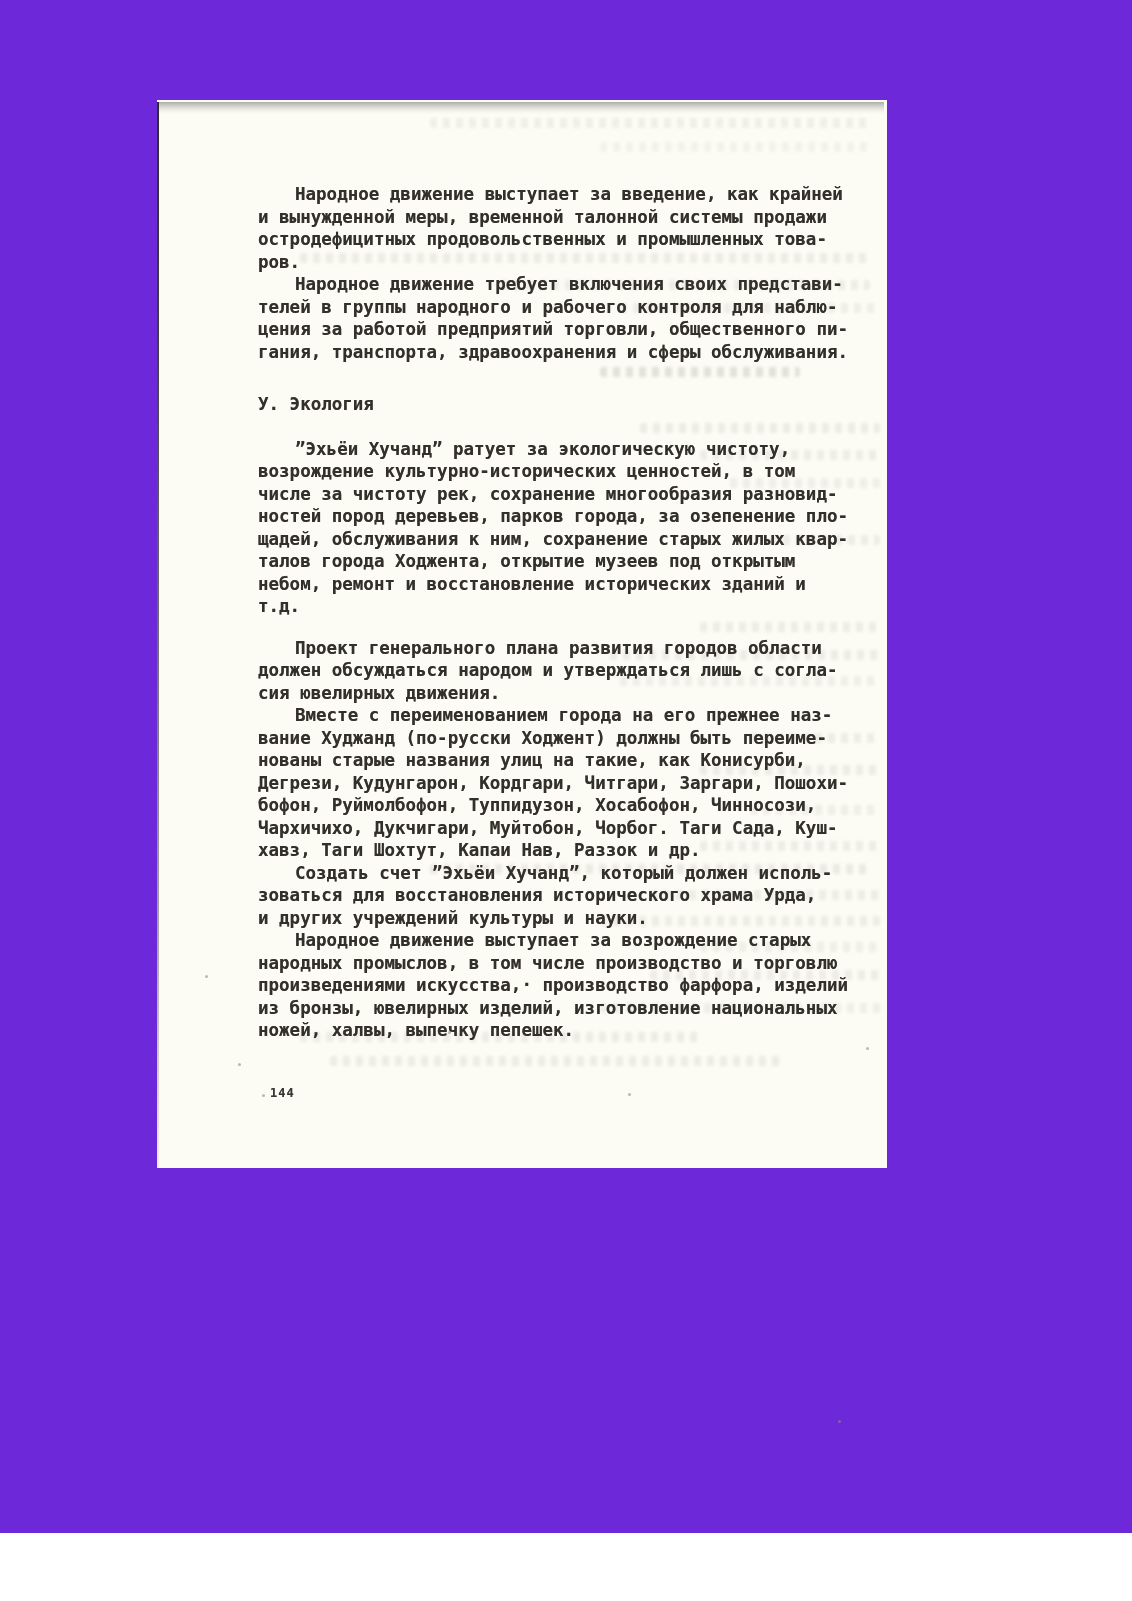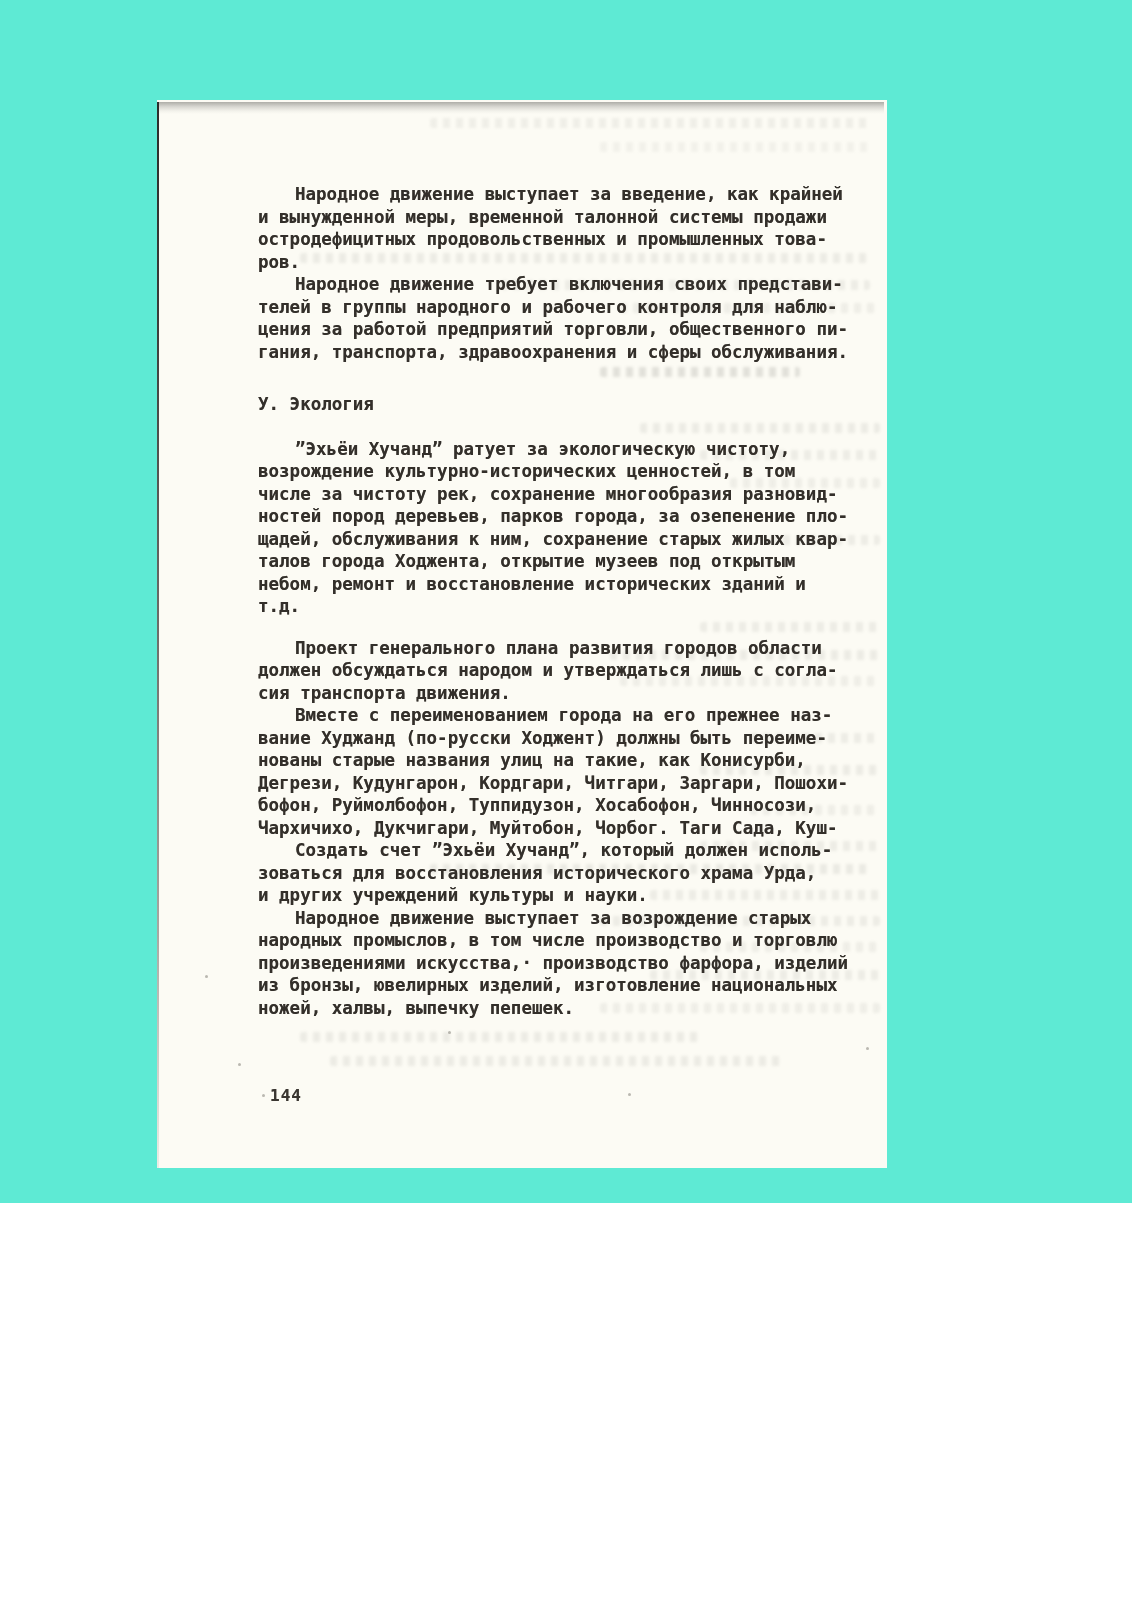--- a/index.html
+++ b/index.html
@@ -1,37 +1,37 @@
 <!DOCTYPE html>
 <html><head>
 <meta charset="utf-8">
 <style>
   html,body{margin:0;padding:0;background:#ffffff;}
-  .canvas{position:relative;width:1132px;height:1203px;background:#5eead4;overflow:hidden;
+  .canvas{position:relative;width:1132px;height:1533px;background:#6d28d9;overflow:hidden;
           font-family:"DejaVu Sans Mono", monospace;}
   .page{position:absolute;left:157px;top:100px;width:730px;height:1068px;
         background:#fcfbf4;}
   
   .edge-top{position:absolute;left:0;top:2px;width:727px;height:12px;
     background:linear-gradient(180deg, rgba(110,110,106,.55) 0%, rgba(150,150,146,.35) 40%, rgba(190,190,184,.15) 75%, rgba(190,190,184,0) 100%);}
   .edge-left{position:absolute;left:0;top:2px;bottom:0;width:2px;
     background:linear-gradient(180deg,#2d2d2b 0%,#3c3c3a 20%,#6e6e6a 50%,#a8a8a2 78%,rgba(190,190,184,.25) 100%);}
   .ghost{position:absolute;height:10px;border-radius:3px;filter:blur(1.6px);
     background:repeating-linear-gradient(90deg,#86867f 0 7px,rgba(134,134,127,0) 7px 13px);}
   .speck{position:absolute;width:3px;height:3px;border-radius:50%;background:#8e8c84;opacity:.6;}
   
   .text-block{position:absolute;left:101px;top:83px;width:612px;
     font-size:17.5px;line-height:22.5px;font-weight:bold;color:#332f2a;
     text-shadow:0 0 .6px rgba(60,55,50,.55);}
   .para{margin:0;}
   .line{height:22.5px;white-space:pre;}
   .indent{padding-left:37px;}
   .heading{margin-top:30px;margin-bottom:22px;height:22.5px;text-align:left;white-space:pre;}
   .mt3{margin-top:19px;}
-  .page-number{position:absolute;left:113px;top:986px;font-size:16px;font-weight:bold;
+  .page-number{position:absolute;left:113px;top:986px;font-size:12px;font-weight:bold;
     color:#3a3631;letter-spacing:1px;text-shadow:0 0 .6px rgba(60,55,50,.5);}
 </style>
 </head>
 <body>
 
 <div class="canvas">
   <div class="page">
 
     <div class="edge-top"></div>
     <div class="edge-left"></div>
@@ -95,30 +95,31 @@
         <div class="line">ностей пород деревьев, парков города, за озепенение пло-</div>
         <div class="line">щадей, обслуживания к ним, сохранение старых жилых квар-</div>
         <div class="line">талов города Ходжента, открытие музеев под открытым</div>
         <div class="line">небом, ремонт и восстановление исторических зданий и</div>
         <div class="line">т.д.</div>
       </div>
 
       <div class="para mt3">
         <div class="line indent">Проект генерального плана развития городов области</div>
         <div class="line">должен обсуждаться народом и утверждаться лишь с согла-</div>
-        <div class="line">сия транспорта движения.</div>
+        <div class="line">сия ювелирных движения.</div>
       </div>
 
       <div class="para">
         <div class="line indent">Вместе с переименованием города на его прежнее наз-</div>
         <div class="line">вание Худжанд (по-русски Ходжент) должны быть переиме-</div>
         <div class="line">нованы старые названия улиц на такие, как Конисурби,</div>
         <div class="line">Дегрези, Кудунгарон, Кордгари, Читгари, Заргари, Пошохи-</div>
         <div class="line">бофон, Руймолбофон, Туппидузон, Хосабофон, Чинносози,</div>
         <div class="line">Чархичихо, Дукчигари, Муйтобон, Чорбог. Таги Сада, Куш-</div>
+        <div class="line">хавз, Таги Шохтут, Капаи Нав, Раззок и др.</div>
       </div>
 
       <div class="para">
         <div class="line indent">Создать счет ”Эхьёи Хучанд”, который должен исполь-</div>
         <div class="line">зоваться для восстановления исторического храма Урда,</div>
         <div class="line">и других учреждений культуры и науки.</div>
       </div>
 
       <div class="para">
         <div class="line indent">Народное движение выступает за возрождение старых</div>

